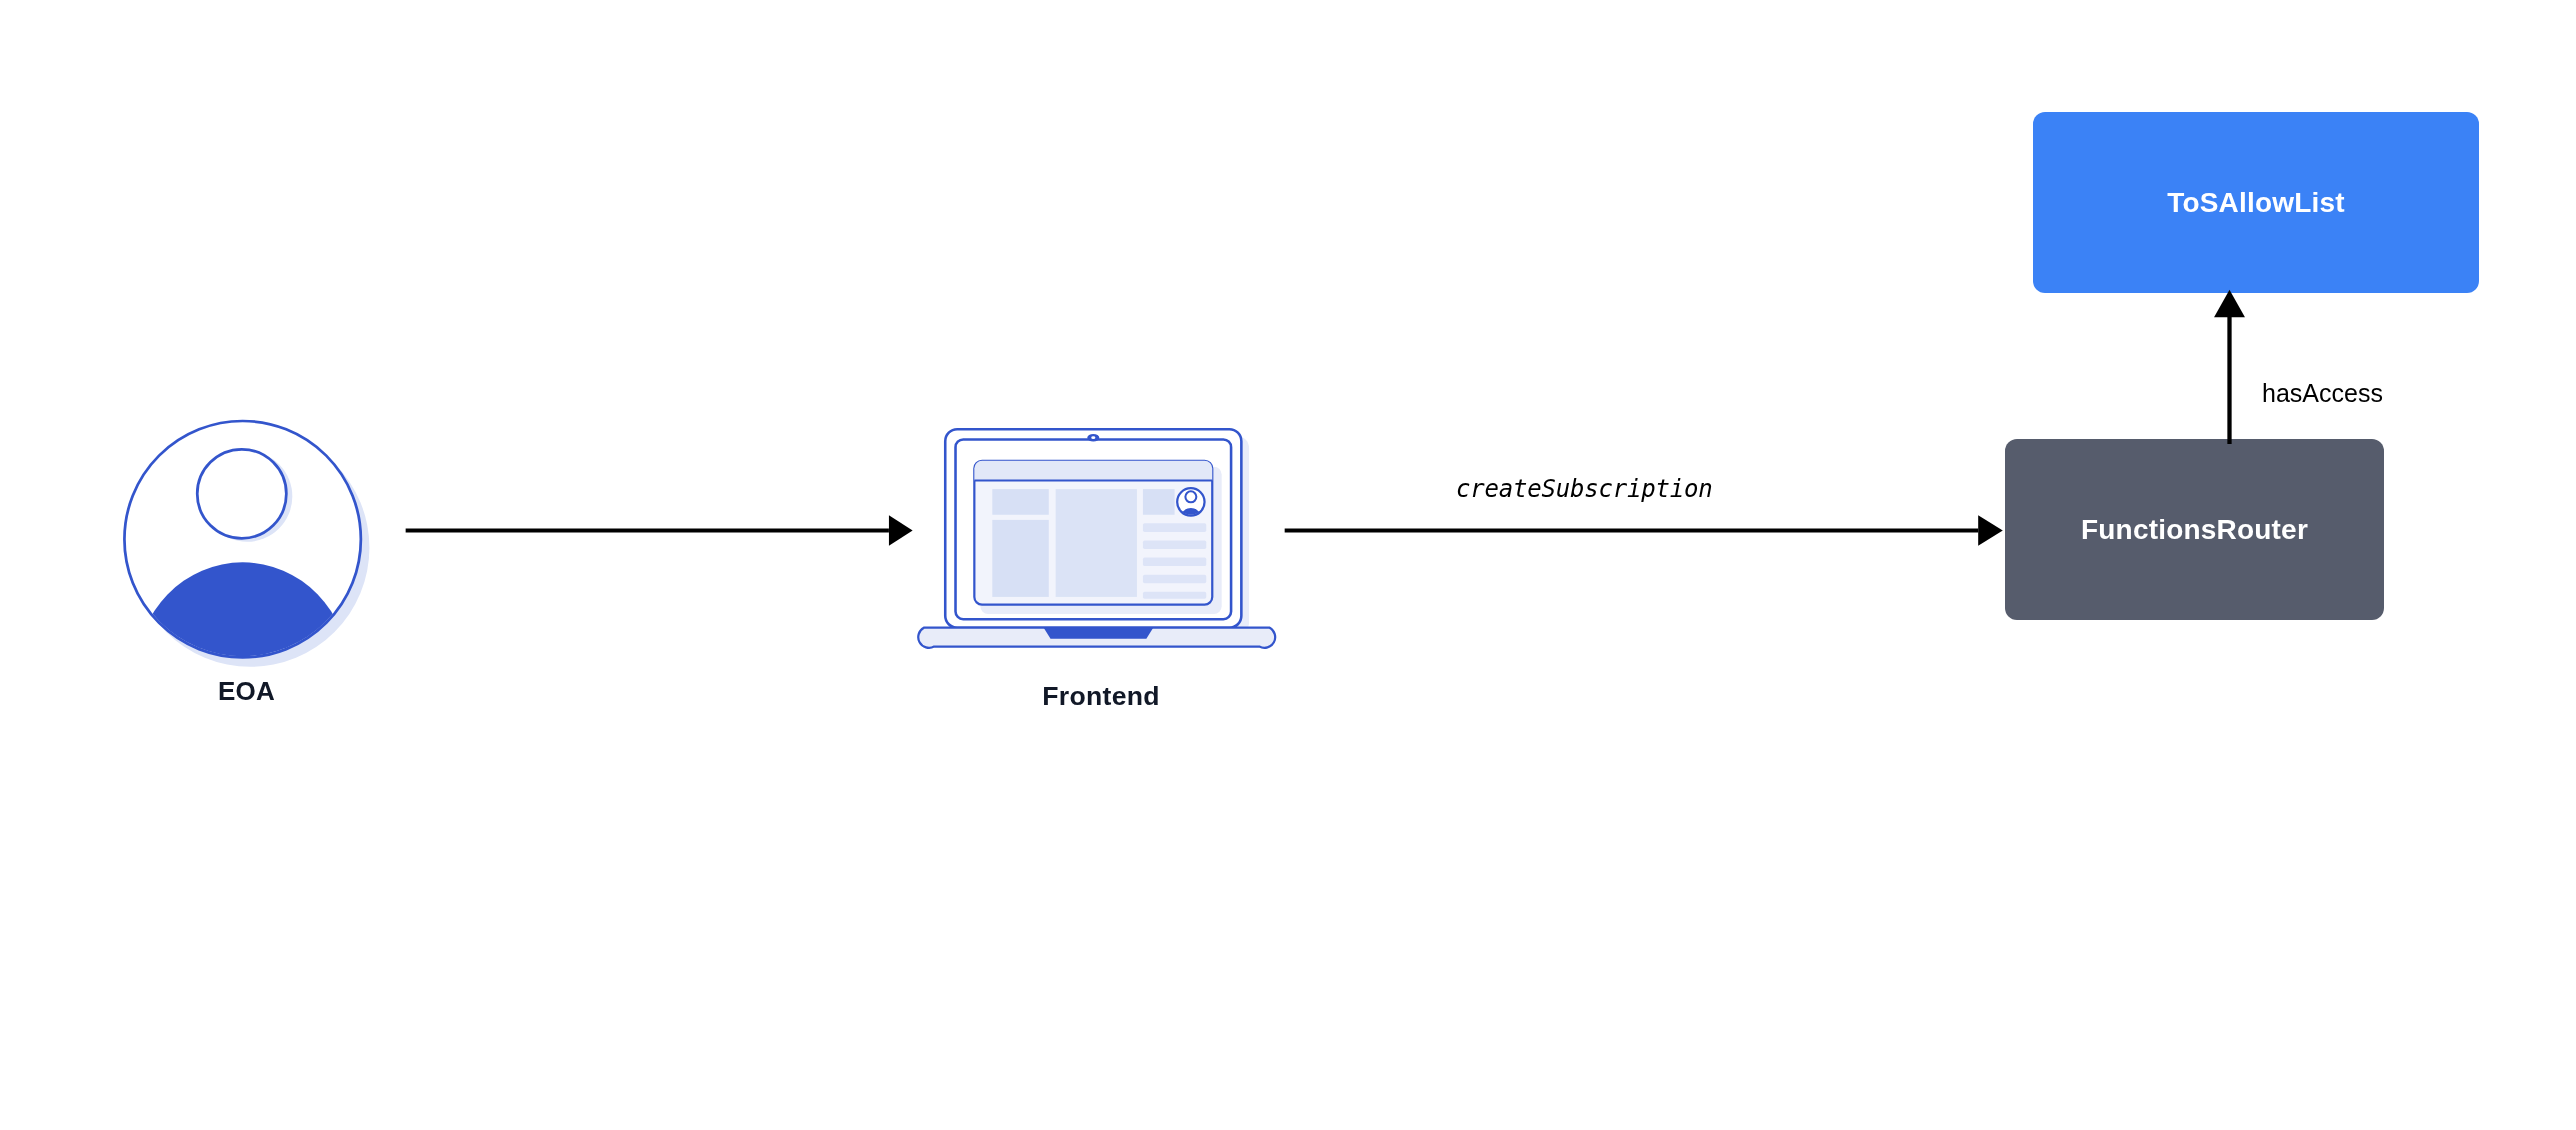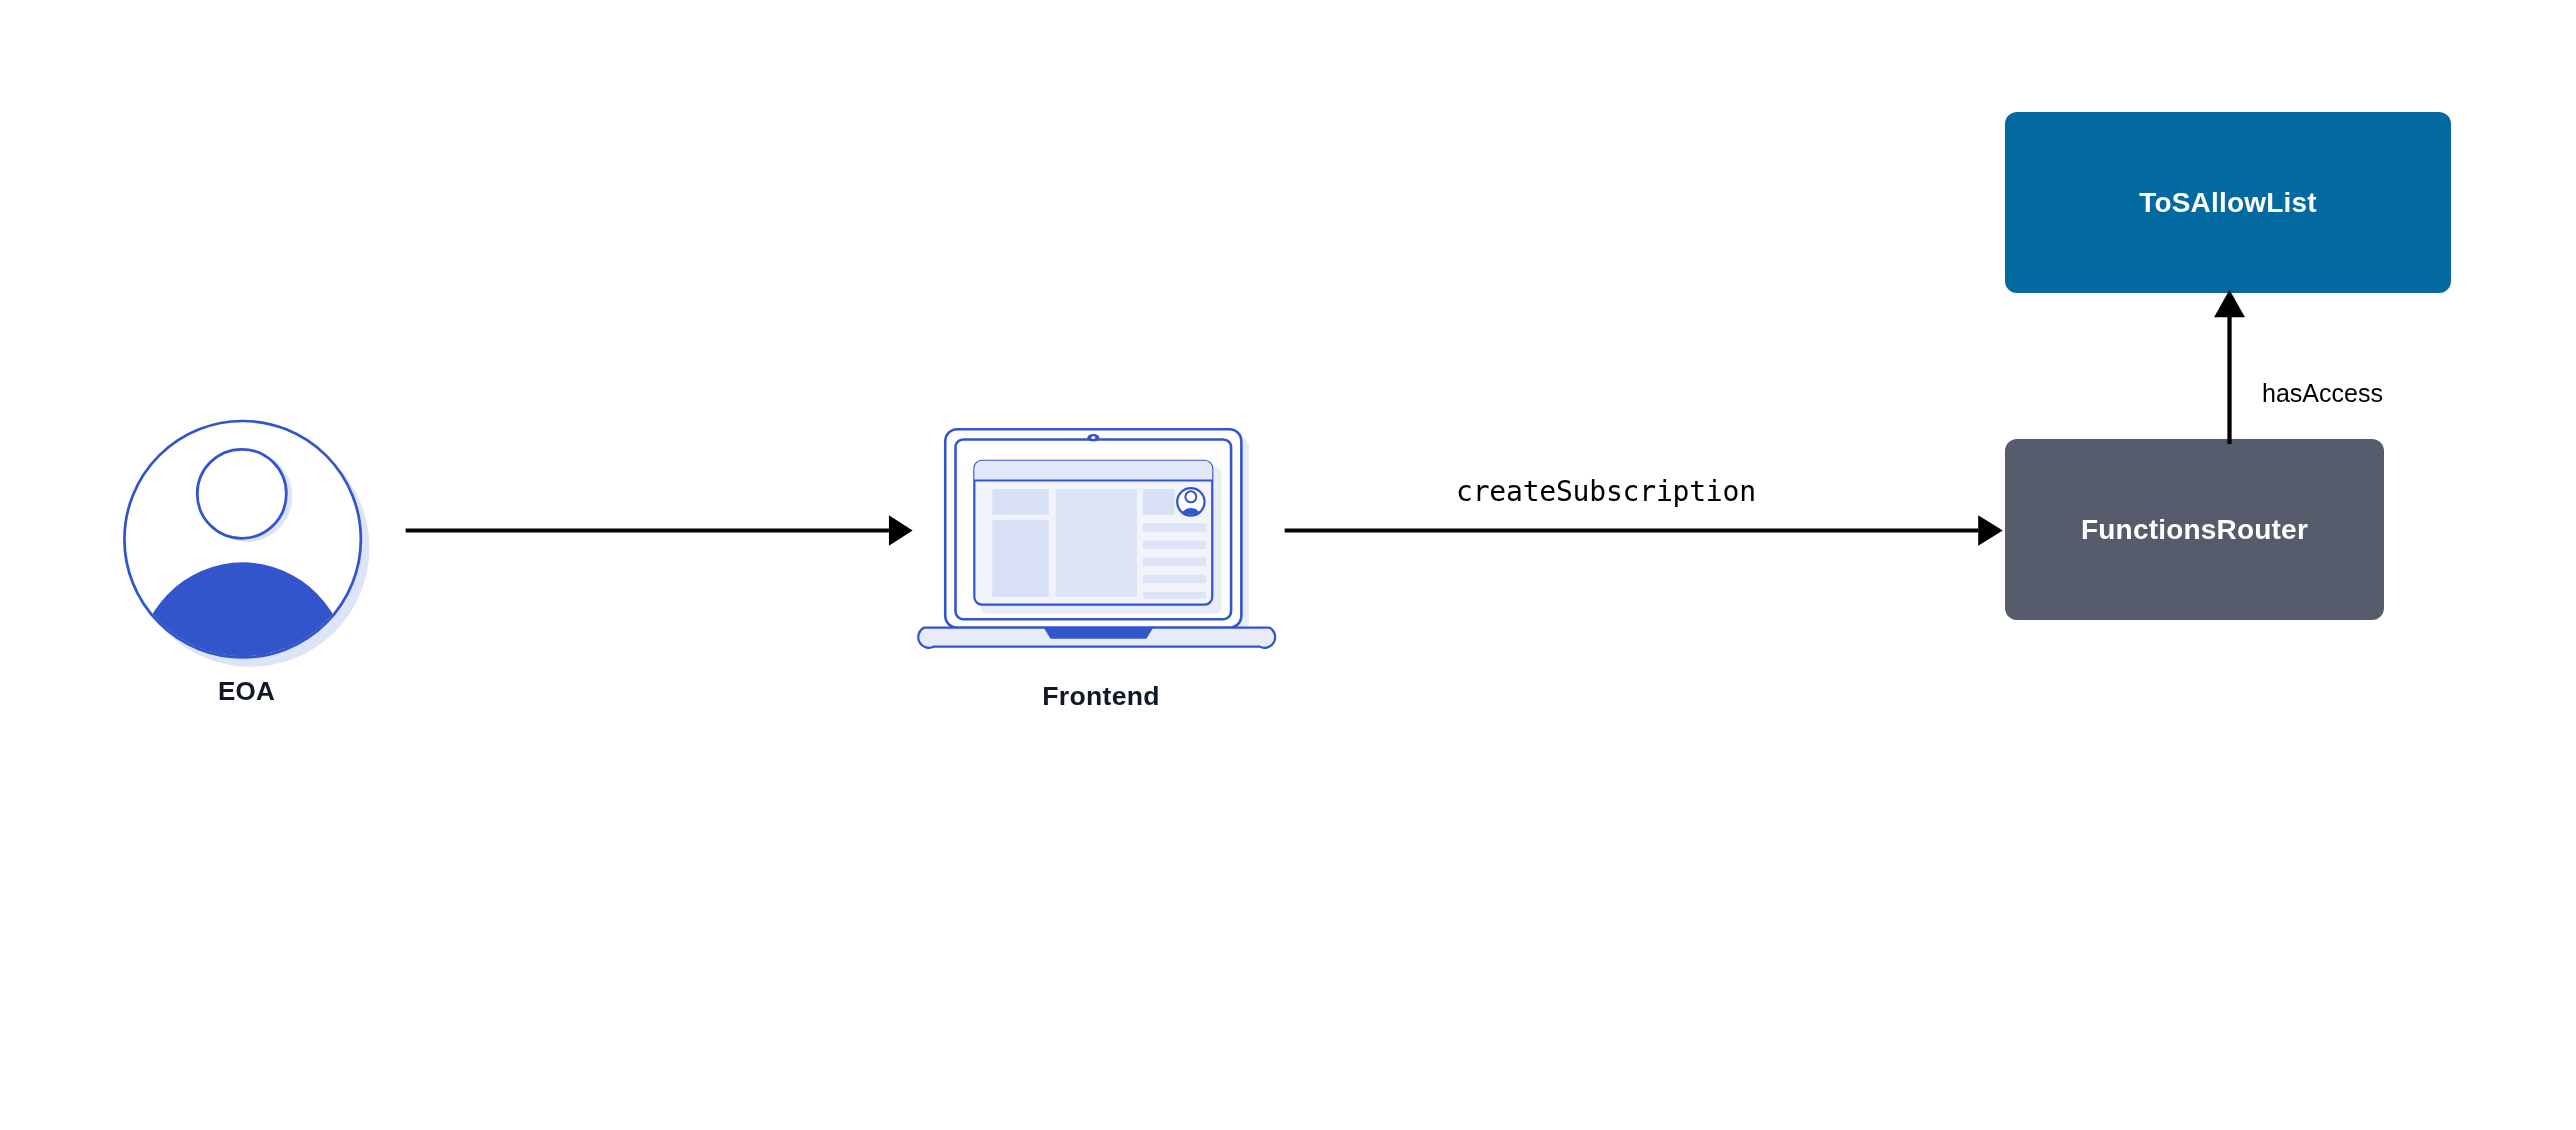--- a/index.html
+++ b/index.html
@@ -74,22 +74,23 @@
 
   .edge-label {
     position: absolute;
     white-space: nowrap;
     color: #000000;
     font-size: 25px;
   }
   #label-create-subscription {
     left: 1456px; top: 475px;
     font-family: "DejaVu Sans Mono", "Liberation Mono", monospace;
-    font-size: 28px;
+    font-size: 24px;
     letter-spacing: -0.2px;
+    font-style: italic;
   }
   #label-has-access {
     left: 2262px; top: 356px;
     font-family: "Liberation Sans", sans-serif;
     font-size: 25px;
     margin-top: 23px;
   }
 
   
   #doc-node { left: 2150px; top: 677px; width: 158px; height: 283px; }
@@ -180,21 +181,21 @@
       <clipPath id="eoaClip">
           <circle cx="143" cy="145" r="136.5"></circle>
         </clipPath>
       <g clip-path="url(#eoaClip)">
         <ellipse cx="143" cy="300" rx="124" ry="128" fill="#3355cc"></ellipse>
       </g>
     </svg>
     <div id="eoa-label">EOA</div>
   </div>
 
-  <div class="box" id="tos-box" style="background:#0369a1;">
+  <div class="box" id="tos-box" style="background:#3b82f6;margin-left:28px;">
     <span>ToSAllowList</span>
   </div>
 
   <div class="box" id="router-box" style="background:#565c6c;">
     <span>FunctionsRouter</span>
   </div>
 
   <svg class="arrow-svg" id="arrow-eoa-frontend" viewBox="0 0 600 46">
     <line x1="0" y1="23" x2="570" y2="23" stroke="#000000" stroke-width="5"></line>
     <path d="M570 5 L598 23 L570 41 Z" fill="#000000"></path>

